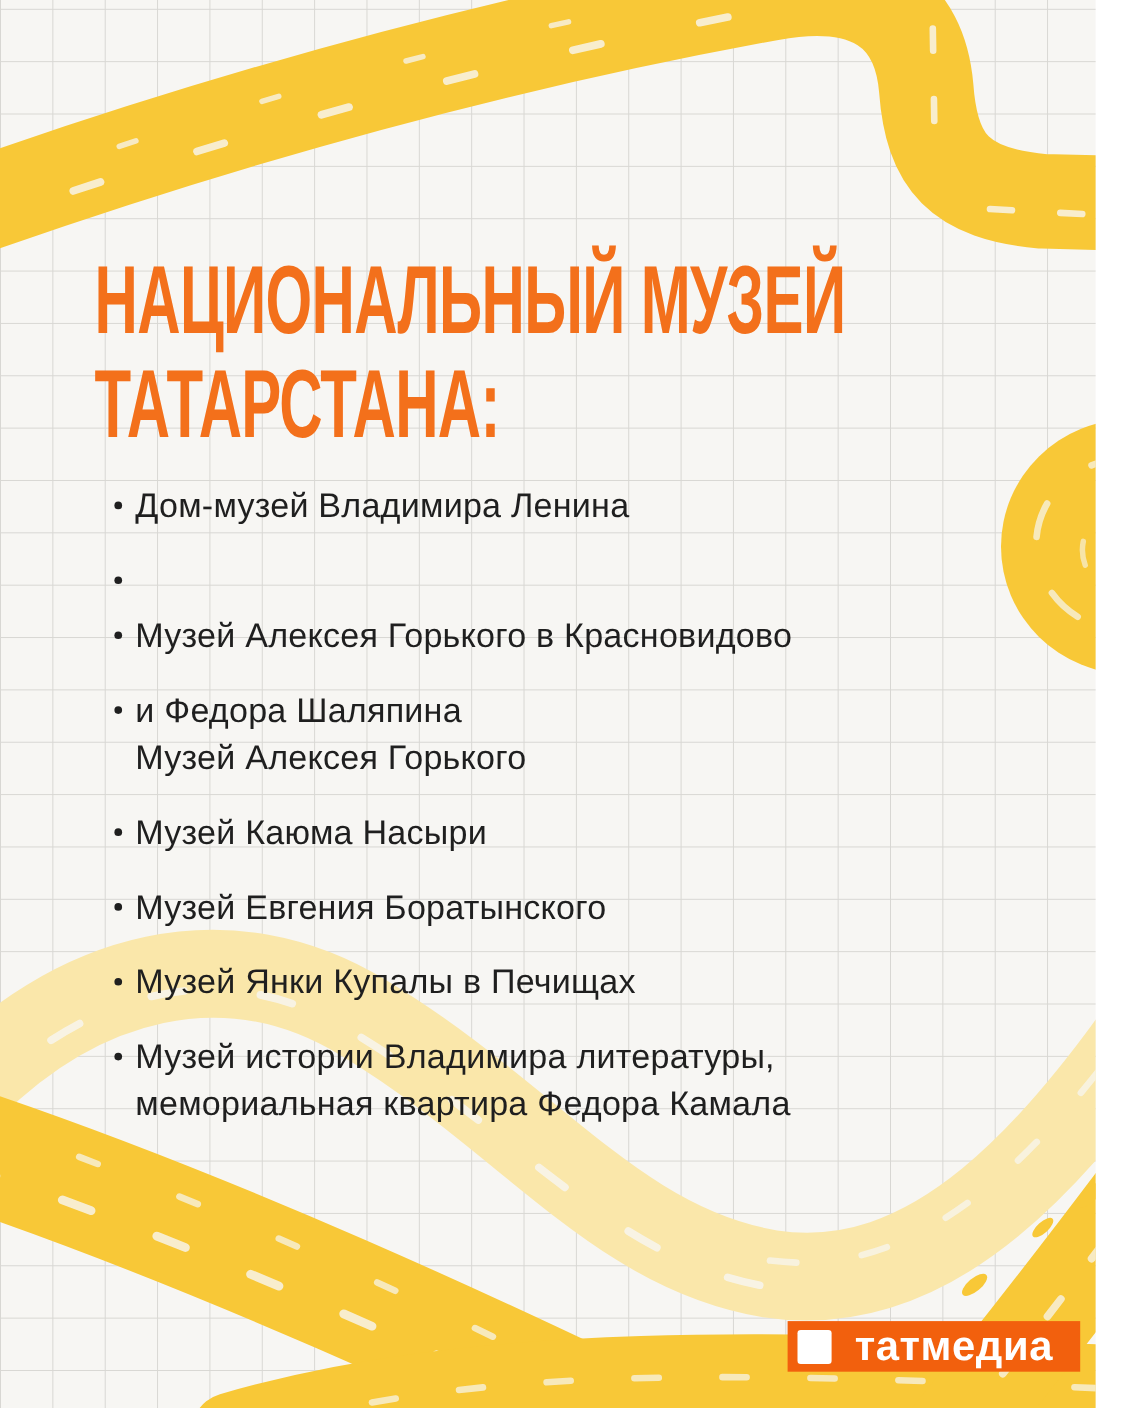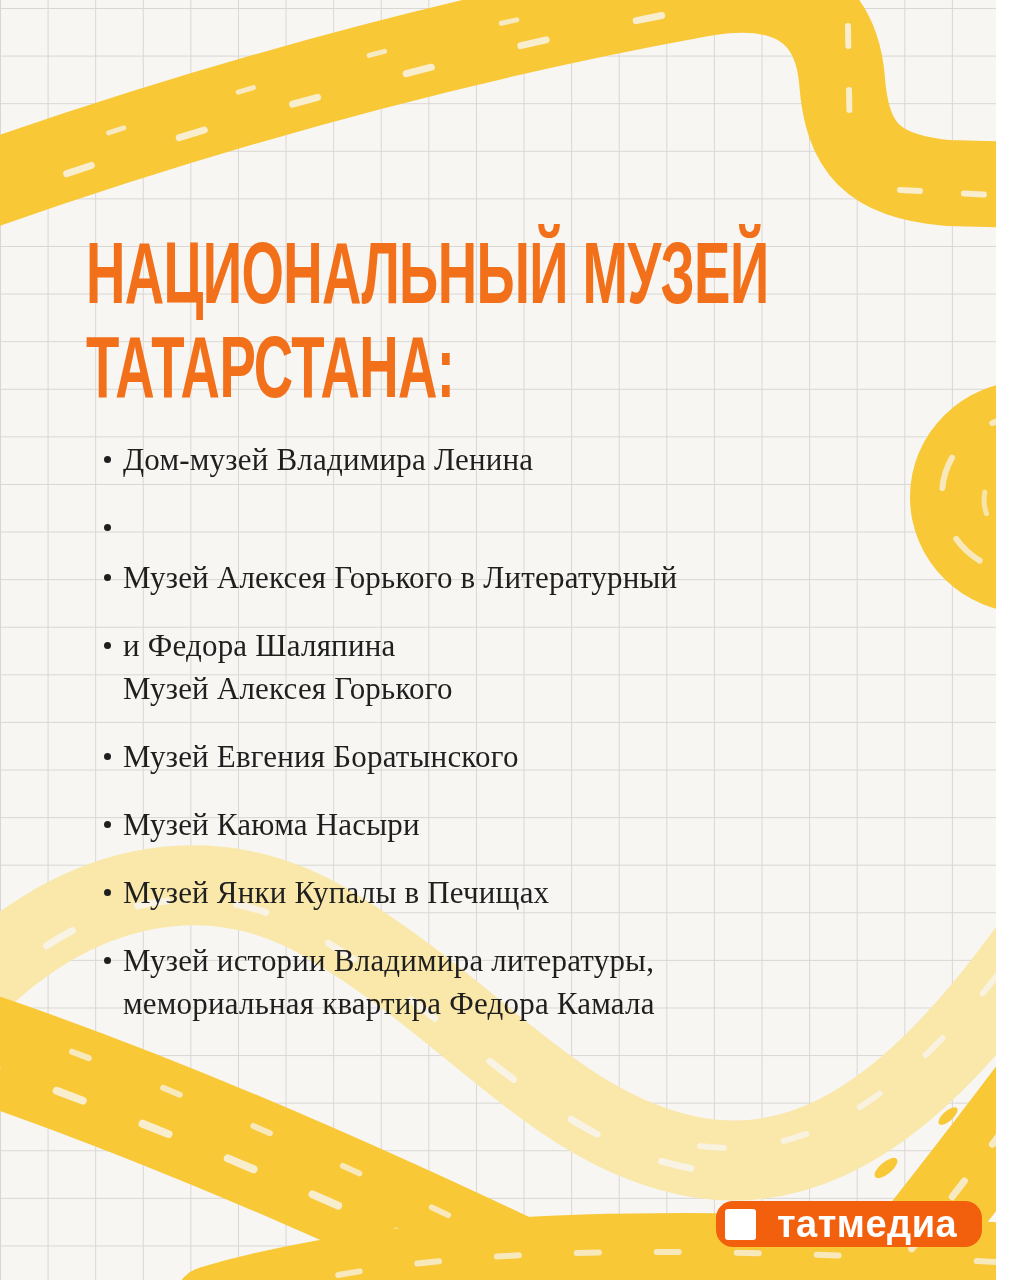--- a/index.html
+++ b/index.html
@@ -63,33 +63,32 @@
     height: 7px;
     margin-top: 18px;
     border-radius: 50%;
     background: #1f1f1f;
   }
   .txt {
     font-size: 31px;
     line-height: 43px;
     letter-spacing: 0.2px;
     color: #1f1f1f;
-    font-family: Liberation Serif, serif;
   }
   .l { display: block; white-space: nowrap; }
 
   .badge {
     position: absolute;
     left: 716px;
     top: 1201px;
     width: 266px;
     height: 46px;
     z-index: 3;
     background: #f2600d;
-    border-radius: 17px;
+    border-radius: 0;
     display: flex;
     align-items: center;
   }
   .sq {
     flex: none;
     width: 31px;
     height: 31px;
     margin-left: 9px;
     background: #ffffff;
     border-radius: 3px;
@@ -148,40 +147,40 @@
       <div class="txt">
         <span class="l">Дом-музей Владимира Ленина</span>
       </div>
     </li>
     <li class="item">
       <span class="dot"></span>
     </li>
     <li class="item">
       <span class="dot"></span>
       <div class="txt">
-        <span class="l">Музей Алексея Горького в Литературный</span>
+        <span class="l">Музей Алексея Горького в Красновидово</span>
       </div>
     </li>
     <li class="item">
       <span class="dot"></span>
       <div class="txt">
         <span class="l">и Федора Шаляпина</span>
         <span class="l">Музей Алексея Горького</span>
       </div>
     </li>
     <li class="item">
       <span class="dot"></span>
       <div class="txt">
+        <span class="l">Музей Каюма Насыри</span>
+      </div>
+    </li>
+    <li class="item">
+      <span class="dot"></span>
+      <div class="txt">
         <span class="l">Музей Евгения Боратынского</span>
-      </div>
-    </li>
-    <li class="item">
-      <span class="dot"></span>
-      <div class="txt">
-        <span class="l">Музей Каюма Насыри</span>
       </div>
     </li>
     <li class="item">
       <span class="dot"></span>
       <div class="txt">
         <span class="l">Музей Янки Купалы в Печищах</span>
       </div>
     </li>
     <li class="item">
       <span class="dot"></span>

